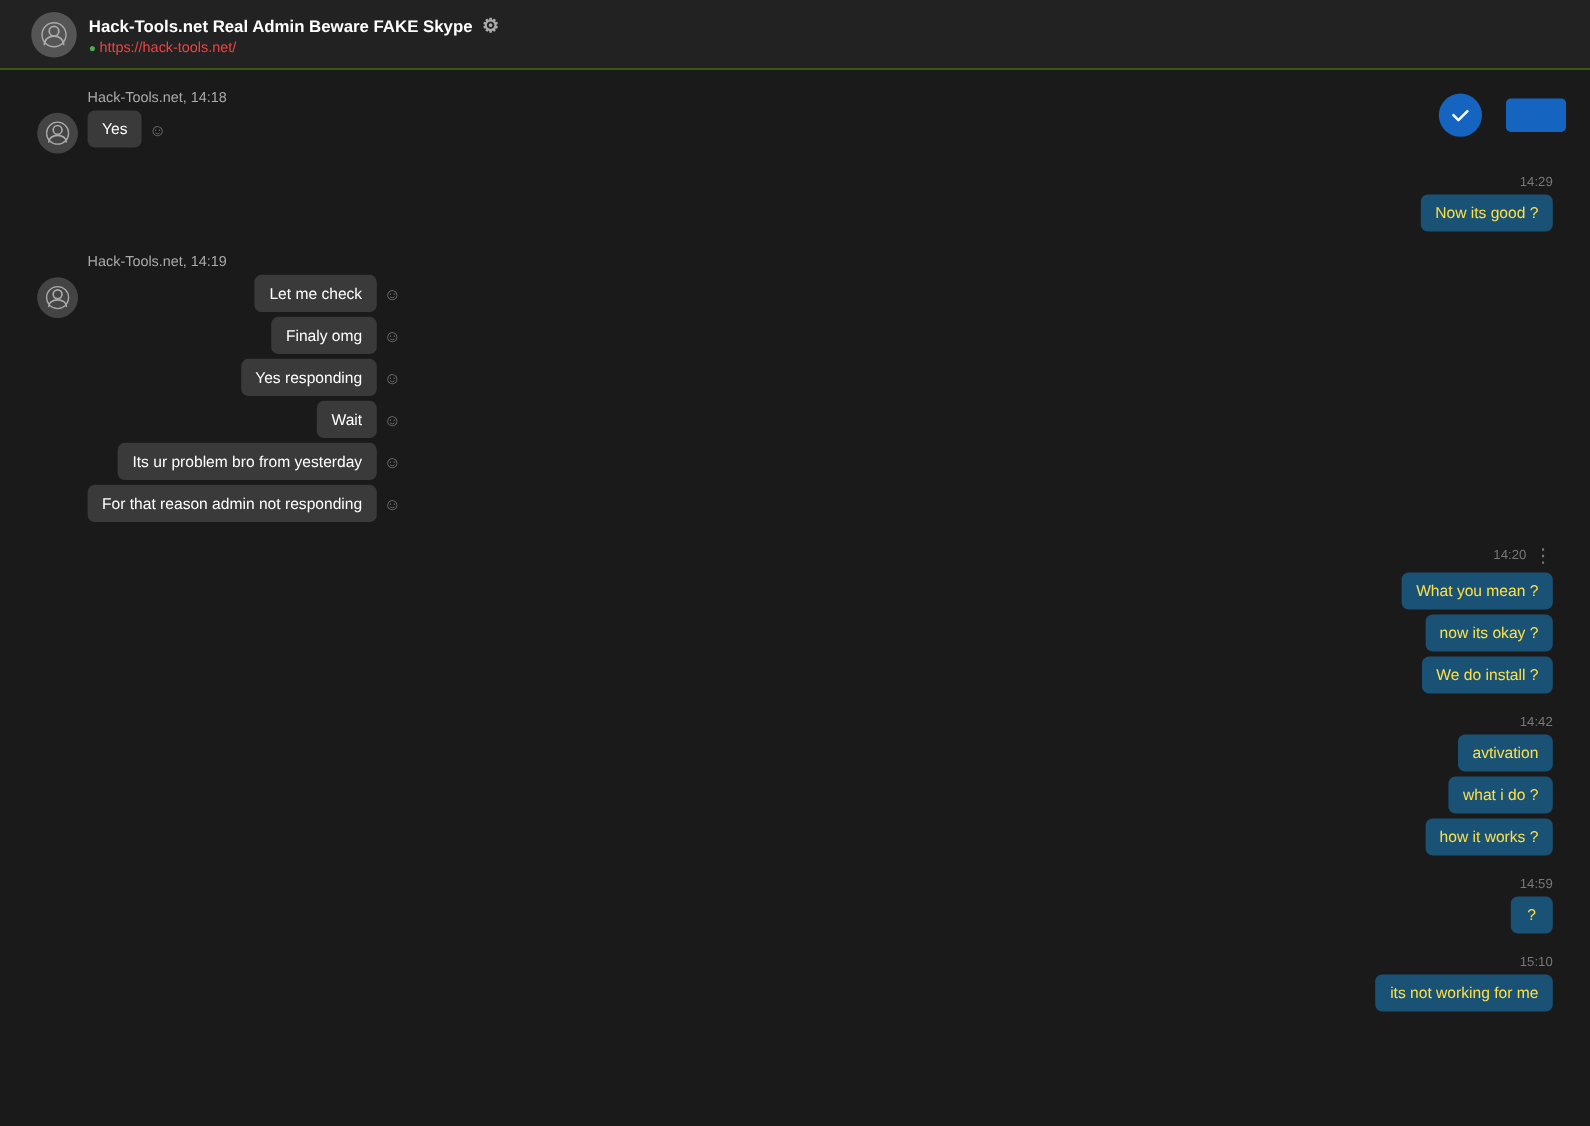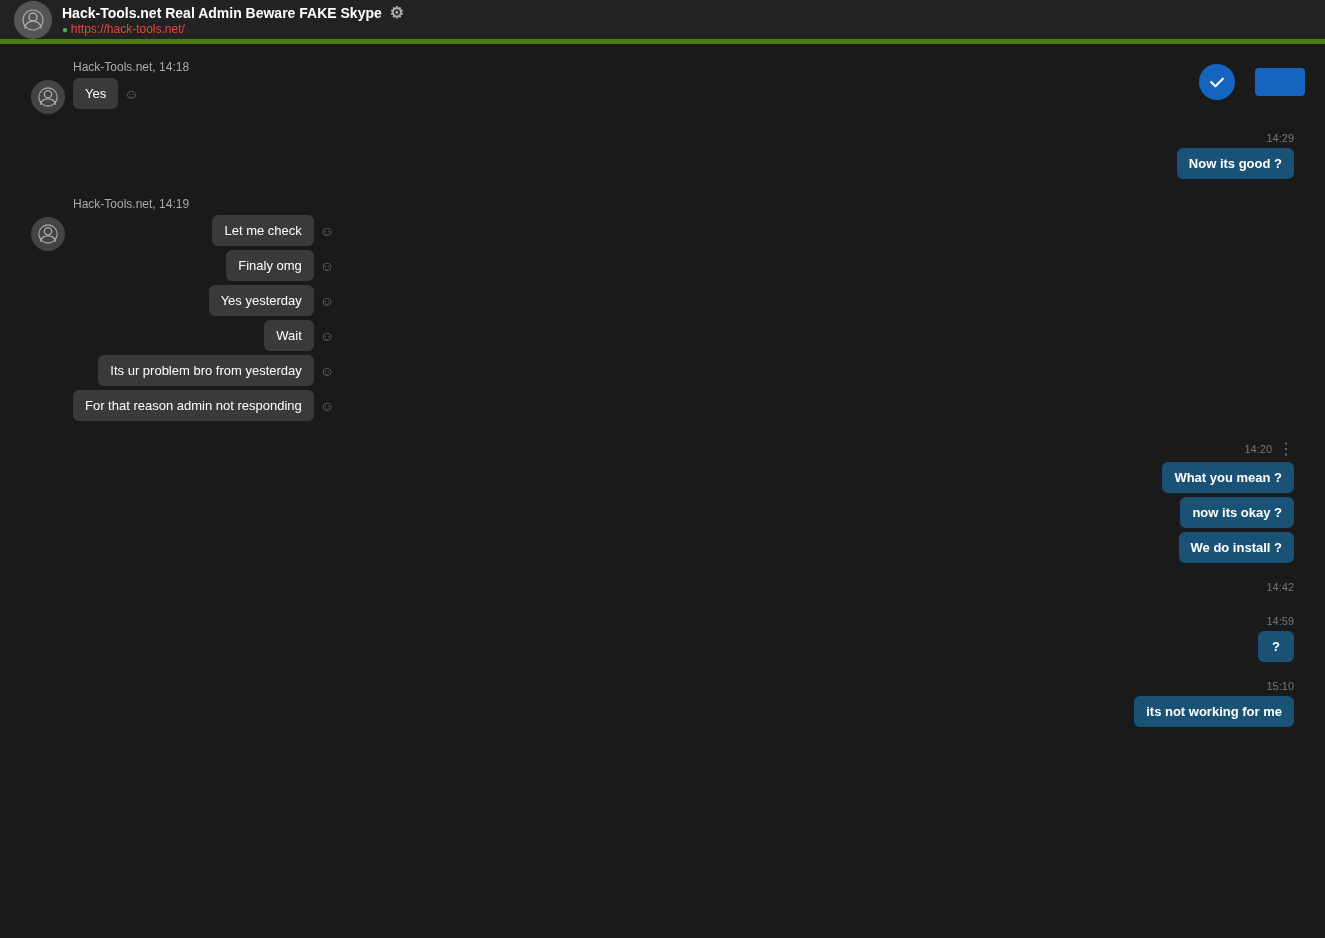--- a/index.html
+++ b/index.html
@@ -9,26 +9,26 @@
       font-family: 'Segoe UI', Arial, sans-serif;
       width: 1325px;
       height: 938px;
       overflow: hidden;
       position: relative;
     }
 
     
     .header {
       background: #222222;
-      padding: 8px 14px;
+      padding: 8px 26px;
       display: flex;
       align-items: center;
       gap: 10px;
-      height: 44px;
-      border-bottom: 5px solid #4d7c0f;
+      height: 58px;
+      border-bottom: 1px solid #4d7c0f;
     }
     .header-avatar {
       width: 38px;
       height: 38px;
       border-radius: 50%;
       background: #555;
       display: flex;
       align-items: center;
       justify-content: center;
       font-size: 18px;
@@ -141,22 +141,21 @@
       max-width: 420px;
       word-break: break-word;
       display: inline-block;
     }
     .bubble-incoming {
       background: #3a3a3a;
       color: #fff;
     }
     .bubble-outgoing {
       background: #1a5276;
-      color: #ffffff;
-      font-weight: bold;
+      color: #fde047;
     }
     .emoji-reaction {
       color: #777;
       font-size: 14px;
       cursor: pointer;
     }
 
     
     .msg-outgoing {
       align-items: flex-end;
@@ -250,21 +249,21 @@
       <div style="display:flex; flex-direction:column; gap:4px;align-items:flex-end;">
         <div class="msg-bubble-row">
           <span class="bubble bubble-incoming">Let me check</span>
           <span class="emoji-reaction">☺</span>
         </div>
         <div class="msg-bubble-row">
           <span class="bubble bubble-incoming">Finaly omg</span>
           <span class="emoji-reaction">☺</span>
         </div>
         <div class="msg-bubble-row">
-          <span class="bubble bubble-incoming">Yes yesterday</span>
+          <span class="bubble bubble-incoming">Yes responding</span>
           <span class="emoji-reaction">☺</span>
         </div>
         <div class="msg-bubble-row">
           <span class="bubble bubble-incoming">Wait</span>
           <span class="emoji-reaction">☺</span>
         </div>
         <div class="msg-bubble-row">
           <span class="bubble bubble-incoming">Its ur problem bro from yesterday</span>
           <span class="emoji-reaction">☺</span>
         </div>
@@ -283,20 +282,25 @@
     </div>
     <div class="msg-bubbles-right">
       <span class="bubble bubble-outgoing">What you mean ?</span>
       <span class="bubble bubble-outgoing">now its okay ?</span>
       <span class="bubble bubble-outgoing">We do install ?</span>
     </div>
   </div>
 
   <div class="msg-group msg-outgoing">
     <div class="msg-time-right">14:42</div>
+    <div class="msg-bubbles-right">
+      <span class="bubble bubble-outgoing">avtivation</span>
+      <span class="bubble bubble-outgoing">what i do ?</span>
+      <span class="bubble bubble-outgoing">how it works ?</span>
+    </div>
   </div>
 
   <div class="msg-group msg-outgoing">
     <div class="msg-time-right">14:59</div>
     <div class="msg-bubbles-right">
       <span class="bubble bubble-outgoing" style="padding: 8px 14px;">?</span>
     </div>
   </div>
 
   <div class="msg-group msg-outgoing">

